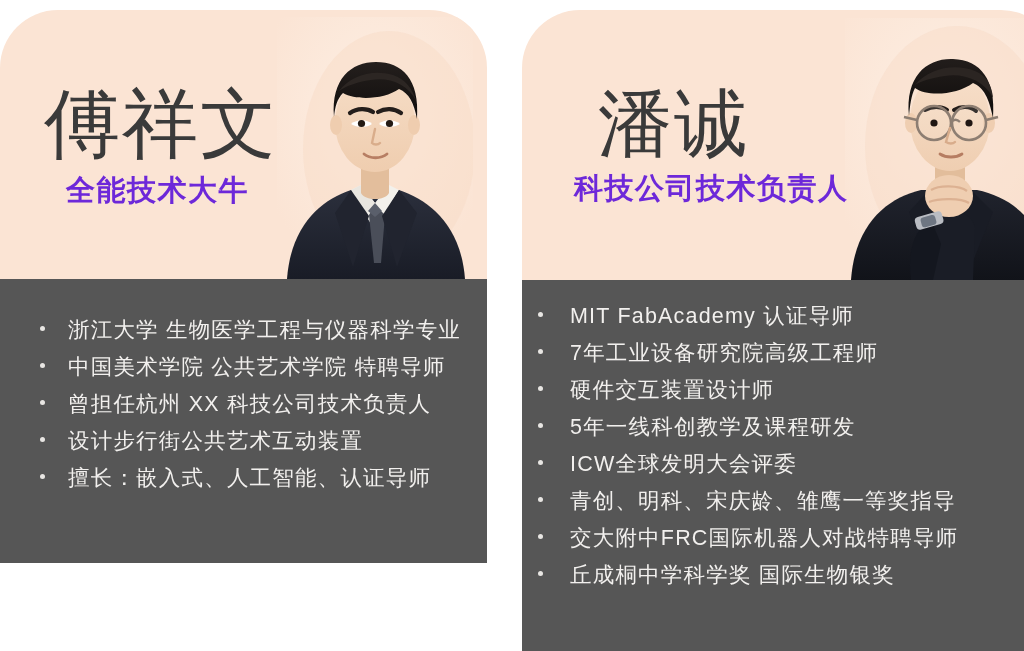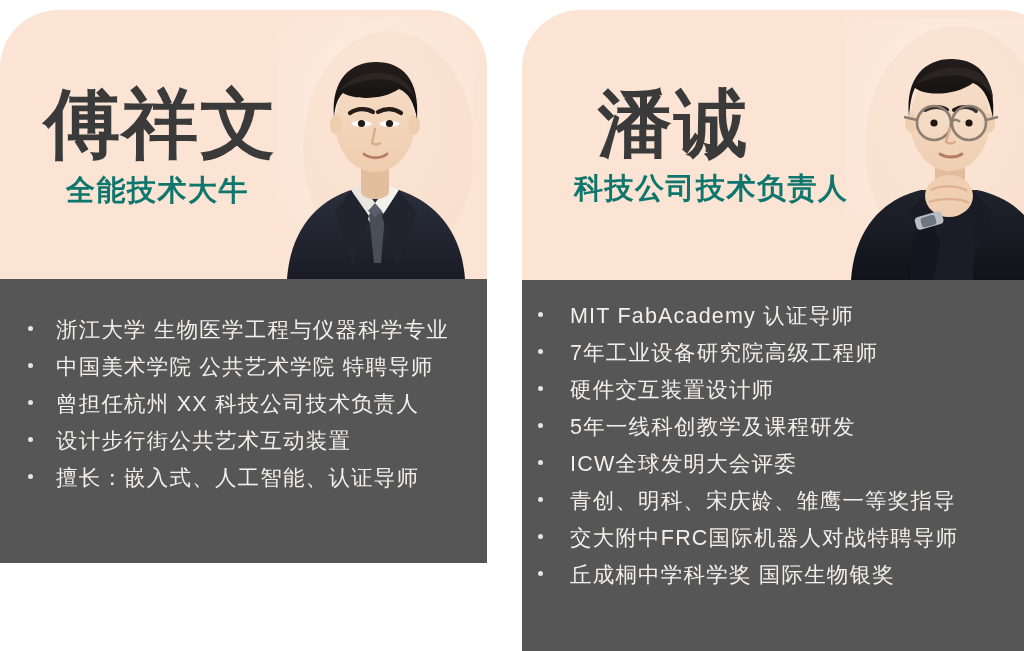--- a/index.html
+++ b/index.html
@@ -49,39 +49,39 @@
     z-index: 3;
     left: 0;
     width: 100%;
     box-sizing: border-box;
   }
   .profile-card.left  .header-text { top: 78px;  padding-left: 44px; text-align: left; }
   .profile-card.right .header-text { top: 78px;  padding-left: 48px; text-align: left; }
 
   .person-name {
     font-family: "Liberation Sans", "DejaVu Sans", sans-serif;
-    font-weight: 700;
+    font-weight: 400;
     font-size: 76px;
     line-height: 0.96;
     letter-spacing: 2px;
     color: #3A3A3A;
     margin: 0;
     white-space: nowrap;
   }
   .profile-card.right .person-name {
     font-size: 74px;
     padding-left: 28px;
   }
 
   .person-tagline {
     font-family: Liberation Sans, sans-serif;
     font-weight: 700;
     font-size: 29px;
     letter-spacing: 1.5px;
-    color: #0f766e;
+    color: #6d28d9;
     margin: 10px 0 0 0;
     white-space: nowrap;
   }
   .profile-card.left  .person-tagline { padding-left: 22px; }
   .profile-card.right .person-tagline { padding-left: 4px; }
 
   
   .portrait {
     position: absolute;
     z-index: 2;
@@ -91,21 +91,21 @@
   .profile-card.right .portrait { right: 2px;  width: 212px; height: 262px; }
 
   
   .card-body {
     position: absolute;
     left: 0;
     width: 100%;
     background: #565656;
     box-sizing: border-box;
   }
-  .profile-card.left  .card-body { top: 269px; height: 284px; padding: 33px 0 0 0; }
+  .profile-card.left  .card-body { top: 269px; height: 284px; padding: 33px 0 0 12px; }
   .profile-card.right .card-body { top: 270px; height: 371px; padding: 18px 3px 0 0; }
 
   .credential-list {
     list-style: none;
     margin: 0;
     padding: 0;
   }
   .credential-item {
     display: flex;
     align-items: baseline;

